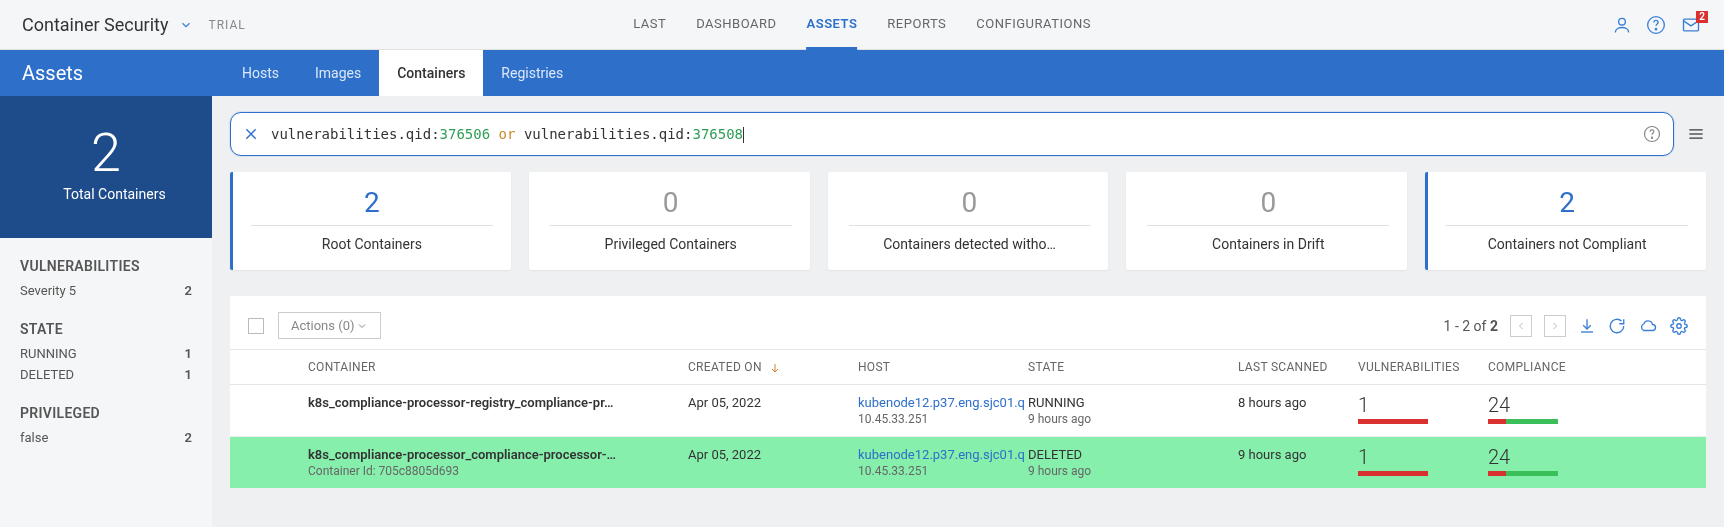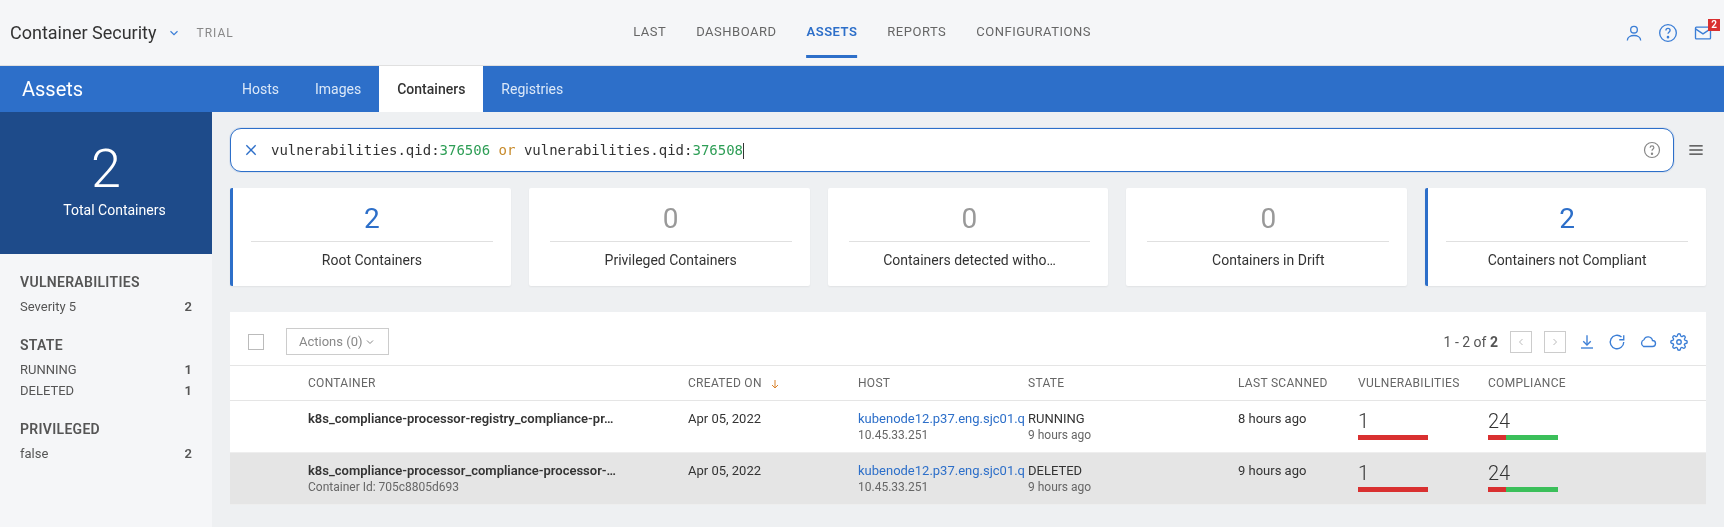--- a/index.html
+++ b/index.html
@@ -1,17 +1,17 @@
 <!DOCTYPE html>
 <html><head>
 <meta charset="utf-8">
 <style>
 * { box-sizing: border-box; margin: 0; padding: 0; }
 body { font-family: -apple-system, BlinkMacSystemFont, "Segoe UI", Roboto, Helvetica, Arial, sans-serif; background: #fff; color: #333; font-size: 14px; width: 1724px; }
-.topbar { height: 66px; background: #f5f6f8; border-bottom: 1px solid #e0e0e0; display: flex; align-items: center; padding: 0 10px; }
+.topbar { height: 50px; background: #f5f6f8; border-bottom: 1px solid #e0e0e0; display: flex; align-items: center; padding: 0 22px; }
 .topbar-left { display: flex; align-items: center; gap: 10px; }
 .app-title { font-size: 18px; font-weight: 400; color: #333; }
 .chevron-down { display:inline-flex; color:#3b7ed6; }
 .trial { font-size: 12px; color: #888; letter-spacing: 1px; margin-left: 6px; }
 .topbar-nav { display: flex; gap: 30px; margin-left: auto; margin-right: auto; position:absolute; left:50%; transform:translateX(-50%); }
 .topbar-nav a { color: #666; font-size: 13px; letter-spacing: 0.5px; text-decoration: none; padding: 16px 0; cursor:pointer; }
 .topbar-nav a.active { color: #2d6fc9; border-bottom: 3px solid #2d6fc9; font-weight: 600; }
 .topbar-right { margin-left: auto; display: flex; align-items: center; gap: 14px; }
 .topbar-right .icon { color: #3b7ed6; display:inline-flex; position:relative; }
 .badge-num { position:absolute; top:-4px; right:-6px; background:#d93030; color:#fff; font-size:10px; min-width:12px; height:12px; line-height:12px; text-align:center; font-weight:600;}
@@ -41,36 +41,36 @@
 .hamburger { color:#666; display:inline-flex; cursor:pointer; }
 .cards { display: flex; gap: 18px; margin-top: 16px; }
 .card { flex:1; background:#fff; border-radius:2px; padding: 14px 18px 18px; border-left: 3px solid transparent; box-shadow: 0 1px 2px rgba(0,0,0,0.06); text-align:center; cursor:pointer; }
 .card.nonzero { border-left-color: #2d6fc9; }
 .card .num { font-size: 28px; color: #2d6fc9; font-weight: 400; padding-bottom:6px; border-bottom:1px solid #e0e0e0; margin-bottom:10px;}
 .card.zero .num { color: #999; }
 .card .lbl { font-size: 14px; color: #333; white-space: nowrap; overflow:hidden; text-overflow:ellipsis; }
 .tablewrap { background:#fff; margin-top: 26px; padding-top:10px; }
 .tbar { display:flex; align-items:center; padding: 6px 18px 10px; gap:14px; }
 .checkbox { width:16px; height:16px; border:1px solid #bbb; background:#fff; cursor:pointer; }
-.actions-btn { border:1px solid #ccc; background:#fff; color:#888; font-size:13px; padding:5px 12px; display:flex; align-items:center; gap:1px; cursor:pointer;margin-left:8px; }
+.actions-btn { border:1px solid #ccc; background:#fff; color:#888; font-size:13px; padding:5px 12px; display:flex; align-items:center; gap:1px; cursor:pointer; }
 .tbar-right { margin-left:auto; display:flex; align-items:center; gap:12px; color:#555; font-size:14px;}
 .pager-btn { border:1px solid #ccc; width:22px; height:22px; display:inline-flex; align-items:center; justify-content:center; color:#bbb; cursor:pointer;}
 .tb-icon { color:#3b7ed6; display:inline-flex; cursor:pointer;}
 .thead { display:flex; align-items:center; padding: 10px 18px; border-bottom:1px solid #e5e5e5; border-top:1px solid #e5e5e5; font-size:12px; color:#666; letter-spacing:0.3px;}
 .col-chk { width:60px; }
 .col-name { width:380px; }
 .col-created { width:170px; }
 .col-host { width:170px; }
 .col-state { width:210px; }
 .col-scan { width:120px; text-align:left; padding-right:20px;}
 .col-vuln { width:130px; }
 .col-comp { width:100px; }
 .sort-icon { color:#d9822b; display:inline-flex; margin-left:4px; vertical-align:middle;}
 .trow { display:flex; align-items:flex-start; padding: 10px 18px; border-bottom:1px solid #eee; font-size:13px;}
-.trow.alt { background:#e5e5e5; }
+.trow.alt { background:#86efac; }
 .trow .title { font-weight:600; color:#333; white-space:nowrap; overflow:hidden; text-overflow:ellipsis; }
 .trow .sub { color:#666; font-size:12px; margin-top:2px;}
 .trow .host a { color:#2d6fc9; text-decoration:none; cursor:pointer;}
 .metric-num { font-size:20px; color:#333; font-weight:300; line-height:1; margin-bottom:4px;}
 .bar { height:5px; background:#d93030; width:70px;}
 .bar-comp { height:5px; width:70px; display:flex;}
 .bar-comp .r { background:#d93030; width:18px;}
 .bar-comp .g { background:#3bbf5a; flex:1;}
 </style>
 </head>

